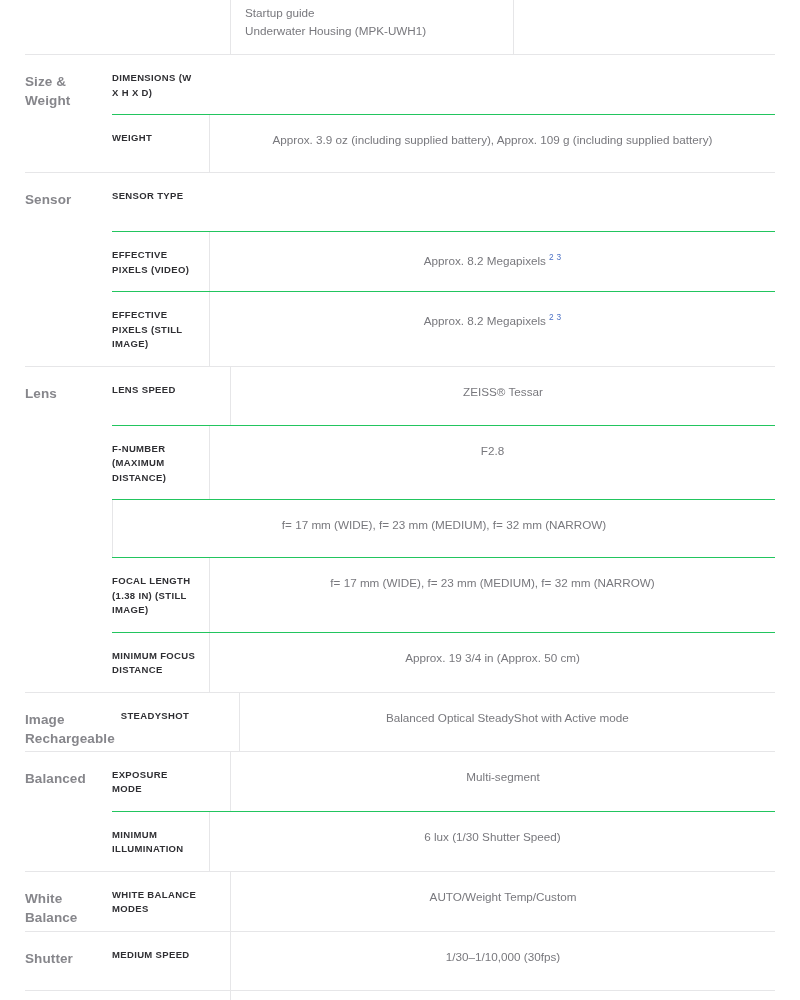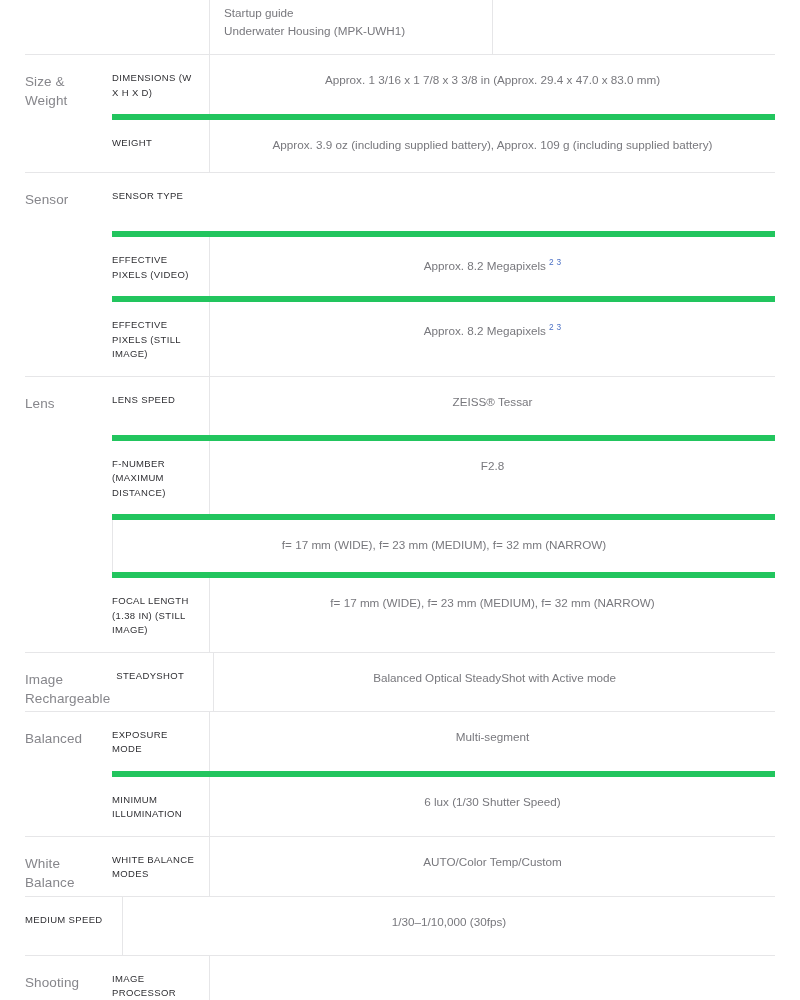--- a/index.html
+++ b/index.html
@@ -27,44 +27,44 @@
   }
   .spec-group.first-group { border-top: none; }
 
   .group-title {
     flex: 0 0 87px;
     padding-top: 17px;
     padding-right: 6px;
     font-size: 13.5px;
     line-height: 19px;
     color: #86868b;
-    font-weight: 400;
+    font-weight: 700;
     letter-spacing: 0.1px;
   }
 
   .group-rows {
     flex: 1 1 auto;
     min-width: 0;
   }
 
   
   .spec-row {
     display: flex;
     position: relative;
     min-height: 58px;
-    border-top: 6px solid #22c55e;
-  }
-  .spec-row.first-row { border-top: none; }
+    border-top: 1px solid #22c55e;
+  }
+  .spec-row.first-row { border-top: none; gap: 21px; }
 
   .row-label {
     flex: 0 0 97px;
     padding: 16px 10px 14px 0;
     font-size: 9.5px;
     line-height: 14.5px;
-    font-weight: 400;
+    font-weight: 700;
     color: #2f2f33;
     letter-spacing: 0.35px;
   }
 
   .row-value {
     flex: 1 1 auto;
     min-width: 0;
     border-left: 1px solid #e6e6e8;
     padding: 16px 12px 14px 12px;
     font-size: 11.7px;
@@ -134,21 +134,20 @@
       </div>
     </div>
   </div>
 
   <div id="groups-container">
       <div class="spec-group">
         <div class="group-title">Size &amp; Weight</div>
         <div class="group-rows">
           <div class="spec-row first-row">
             <div class="row-label">DIMENSIONS (W X H X D)</div>
-            <div class="row-value"><span>Approx. 1 3/16 x 1 7/8 x 3 3/8 in (Approx. 29.4 x 47.0 x 83.0 mm)</span></div>
           </div>
           <div class="spec-row">
             <div class="row-label">WEIGHT</div>
             <div class="row-value"><span>Approx. 3.9 oz (including supplied battery), Approx. 109 g (including supplied battery)</span></div>
           </div>
         </div>
       </div>
       <div class="spec-group">
         <div class="group-title">Sensor</div>
         <div class="group-rows">
@@ -176,20 +175,24 @@
             <div class="row-label">F-NUMBER (MAXIMUM DISTANCE)</div>
             <div class="row-value"><span>F2.8</span></div>
           </div>
           <div class="spec-row">
             <div class="row-value"><span>f= 17 mm (WIDE), f= 23 mm (MEDIUM), f= 32 mm (NARROW)</span></div>
           </div>
           <div class="spec-row">
             <div class="row-label">FOCAL LENGTH (1.38 IN) (STILL IMAGE)</div>
             <div class="row-value"><span>f= 17 mm (WIDE), f= 23 mm (MEDIUM), f= 32 mm (NARROW)</span></div>
           </div>
+          <div class="spec-row">
+            <div class="row-label">MINIMUM FOCUS DISTANCE</div>
+            <div class="row-value"><span>Approx. 19 3/4 in (Approx. 50 cm)</span></div>
+          </div>
         </div>
       </div>
       <div class="spec-group">
         <div class="group-title">Image Rechargeable</div>
         <div class="group-rows">
           <div class="spec-row first-row">
             <div class="row-label">STEADYSHOT</div>
             <div class="row-value"><span>Balanced Optical SteadyShot with Active mode</span></div>
           </div>
         </div>
@@ -205,25 +208,26 @@
             <div class="row-label">MINIMUM ILLUMINATION</div>
             <div class="row-value"><span>6 lux (1/30 Shutter Speed)</span></div>
           </div>
         </div>
       </div>
       <div class="spec-group">
         <div class="group-title">White Balance</div>
         <div class="group-rows">
           <div class="spec-row first-row">
             <div class="row-label">WHITE BALANCE MODES</div>
-            <div class="row-value"><span>AUTO/Color Temp/Custom</span></div>
-          </div>
-        </div>
-      </div>
-      <div class="spec-group">
+            <div class="row-value"><span>AUTO/Weight Temp/Custom</span></div>
+          </div>
+        </div>
+      </div>
+      <div class="spec-group">
+        <div class="group-title">Shutter</div>
         <div class="group-rows">
           <div class="spec-row first-row">
             <div class="row-label">MEDIUM SPEED</div>
             <div class="row-value"><span>1/30–1/10,000 (30fps)</span></div>
           </div>
         </div>
       </div>
       <div class="spec-group">
         <div class="group-title">Shooting</div>
         <div class="group-rows">

